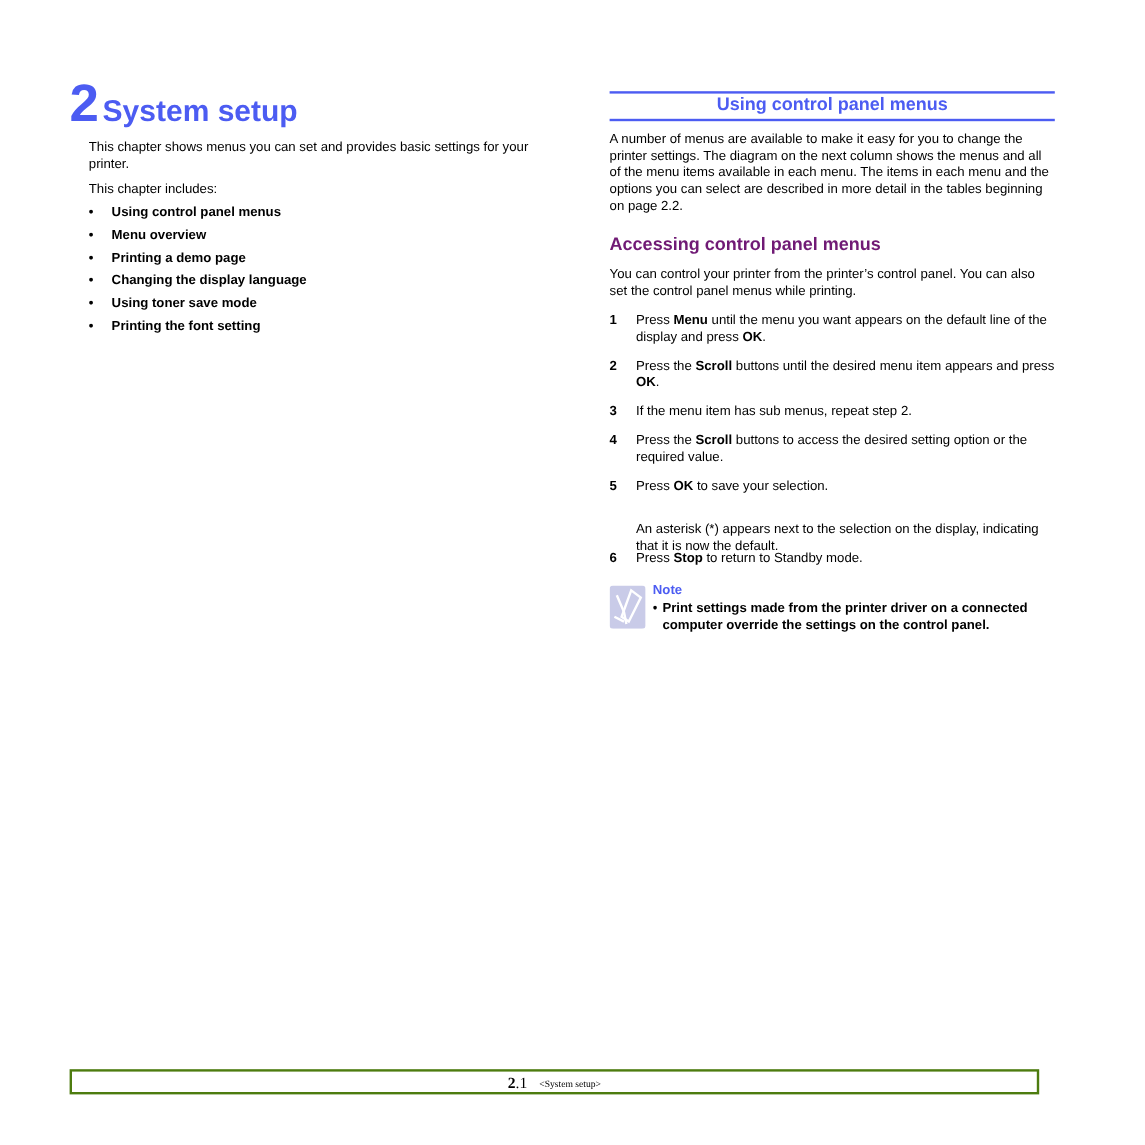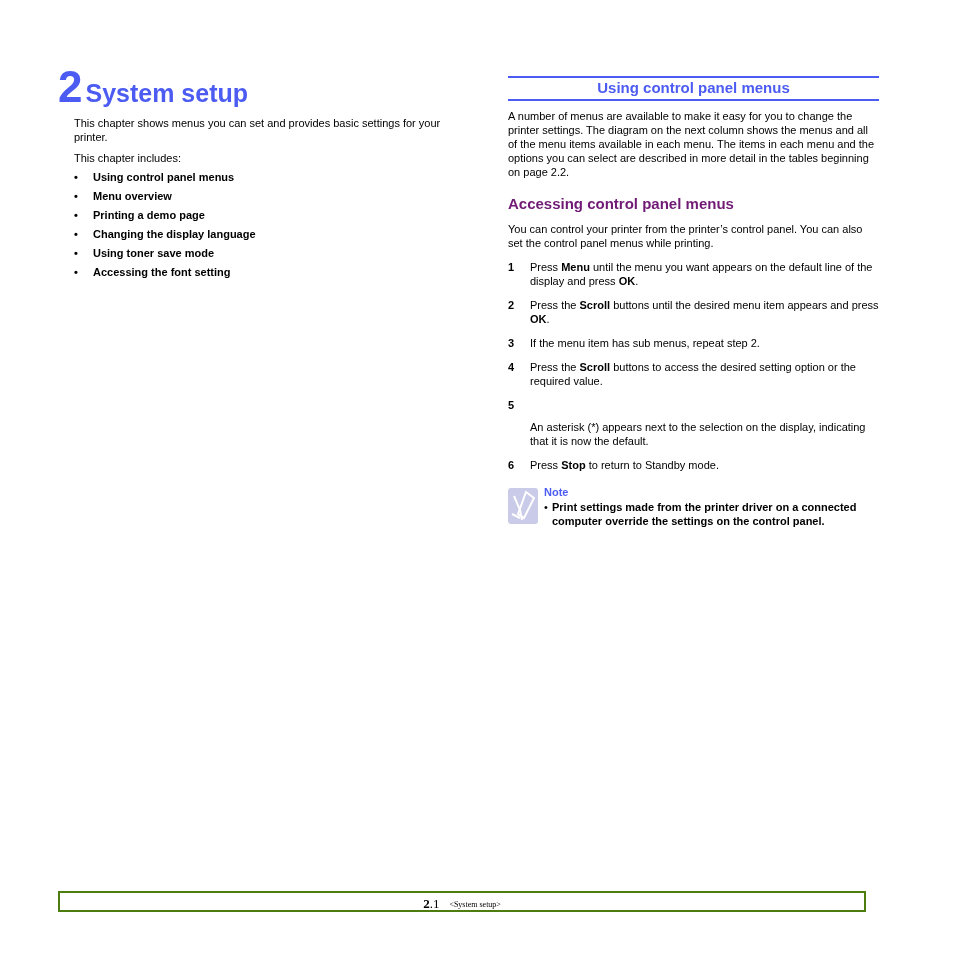--- a/index.html
+++ b/index.html
@@ -41,21 +41,21 @@
 
 <div class="abs p intro">This chapter shows menus you can set and provides basic settings for your printer.</div>
 <div class="abs p includes">This chapter includes:</div>
 
 <ul class="abs toc">
   <li><span class="bul">•</span><span>Using control panel menus</span></li>
   <li><span class="bul">•</span><span>Menu overview</span></li>
   <li><span class="bul">•</span><span>Printing a demo page</span></li>
   <li><span class="bul">•</span><span>Changing the display language</span></li>
   <li><span class="bul">•</span><span>Using toner save mode</span></li>
-  <li><span class="bul">•</span><span>Accessing the font setting</span></li>
+  <li><span class="bul">•</span><span>Printing the font setting</span></li>
 </ul>
 
 <div class="abs sec-head">Using control panel menus</div>
 <div class="abs p sec-body">A number of menus are available to make it easy for you to change the printer settings. The diagram on the next column shows the menus and all of the menu items available in each menu. The items in each menu and the options you can select are described in more detail in the tables beginning on page 2.2.</div>
 
 <div class="abs sub-head">Accessing control panel menus</div>
 <div class="abs p sub-body">You can control your printer from the printer’s control panel. You can also set the control panel menus while printing.</div>
 
 <div class="step" style="top:260px;">
   <span class="n">1</span>
@@ -68,20 +68,21 @@
 <div class="step" style="top:336px;">
   <span class="n">3</span>
   <span class="t"><span>If the menu item has sub menus, repeat step 2.</span></span>
 </div>
 <div class="step" style="top:360px;">
   <span class="n">4</span>
   <span class="t"><span>Press the </span><b>Scroll</b><span> buttons to access the desired setting option or the required value.</span></span>
 </div>
 <div class="step" style="top:398px;">
   <span class="n">5</span>
+  <span class="t"><span>Press </span><b>OK</b><span> to save your selection.</span></span>
   <span class="t" style="margin-top:22px;">An asterisk (*) appears next to the selection on the display, indicating that it is now the default.</span>
 </div>
 <div class="step" style="top:458px;">
   <span class="n">6</span>
   <span class="t"><span>Press </span><b>Stop</b><span> to return to Standby mode.</span></span>
 </div>
 
 <div class="abs note-icon">
   <svg width="30" height="36" viewBox="0 0 30 36">
     <rect x="0" y="0" width="30" height="36" rx="3" fill="#c9cbe8"></rect>

